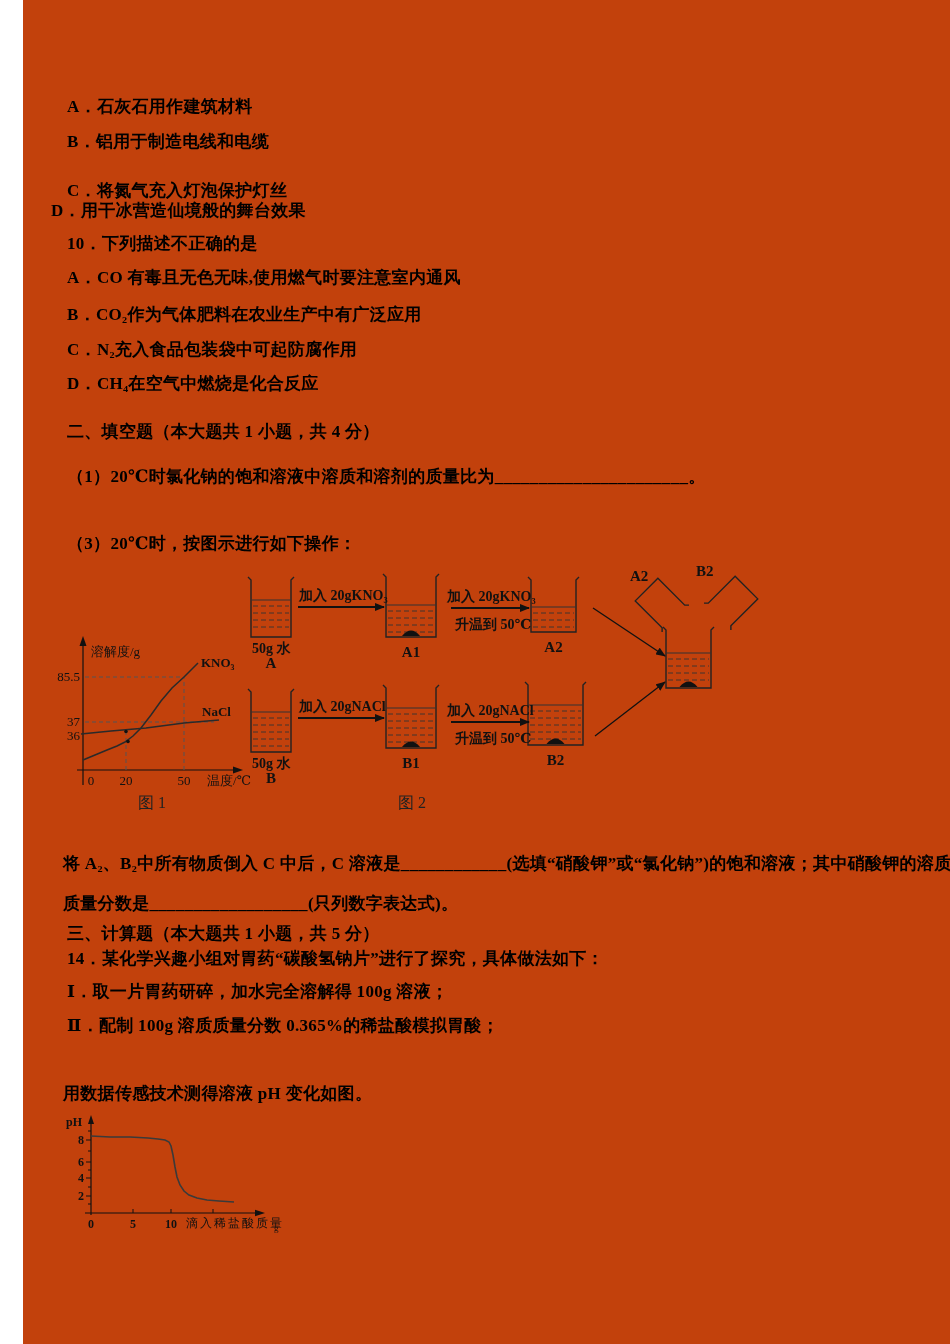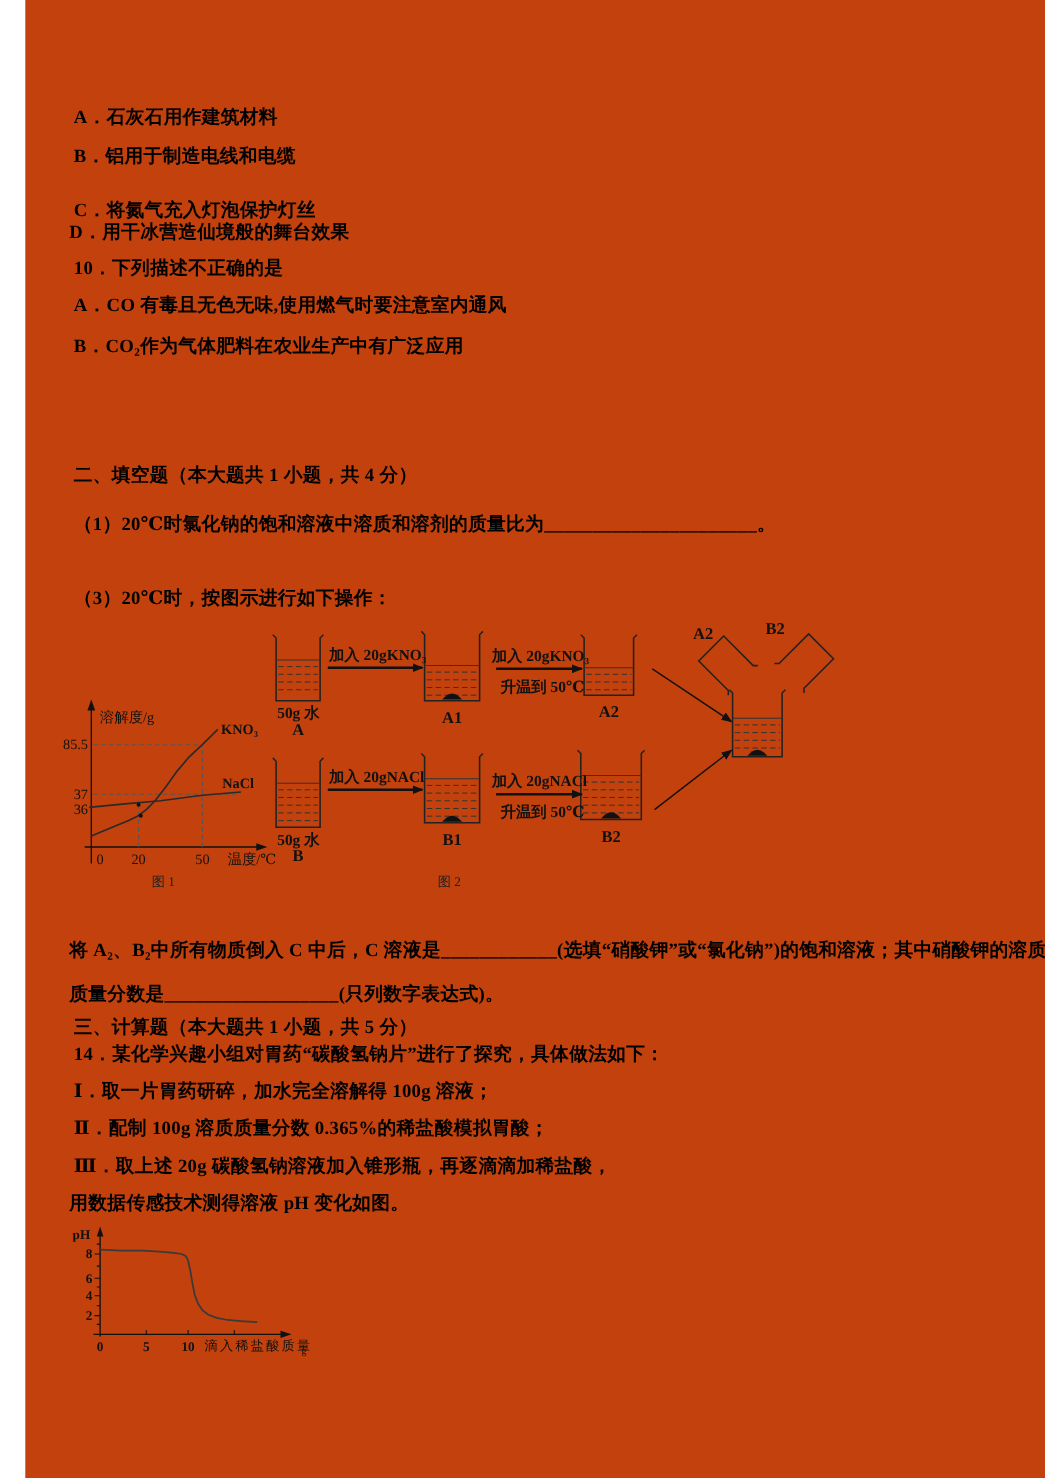--- a/index.html
+++ b/index.html
@@ -1,19 +1,19 @@
 <!DOCTYPE html>
 <html><head>
 <meta charset="utf-8">
 <style>
   html,body{margin:0;padding:0;background:#fff;}
   #page{position:relative;width:950px;height:1344px;background:#c2410c;overflow:hidden;
         font-family:"Liberation Serif","DejaVu Serif",serif;color:#000;margin-left:23px;}
   .ln{position:absolute;font-size:17px;font-weight:700;white-space:nowrap;letter-spacing:.3px;}
-  .cap{position:absolute;font-size:12px;font-weight:400;color:#222;}
+  .cap{position:absolute;font-size:16px;font-weight:400;color:#222;}
   svg{position:absolute;overflow:visible;}
   svg text{font-family:"Liberation Serif","DejaVu Serif",serif;fill:#111;}
   .axis{stroke:#111;stroke-width:1.2;fill:none;}
   .dash{stroke:#555;stroke-width:1;stroke-dasharray:4 3;fill:none;}
   .curve{stroke:#2a2a2a;stroke-width:1.5;fill:none;}
   .curve2{stroke:#3a3a3a;stroke-width:1.6;fill:none;}
   .tick{stroke:#111;stroke-width:1;}
   .t12{font-size:12px;}
   .t12b{font-size:12px;font-weight:700;}
   .t13{font-size:13px;}
@@ -22,25 +22,27 @@
   .blabel{font-size:15px;font-weight:700;}
 </style>
 </head>
 <body>
 
 <div id="page">
 
   <div class="ln" style="left:44px;top:95px">A．石灰石用作建筑材料</div>
   <div class="ln" style="left:44px;top:130px">B．铝用于制造电线和电缆</div>
   <div class="ln" style="left:44px;top:179px">C．将氮气充入灯泡保护灯丝</div>
-  <div class="ln" style="left:40px;top:199px">D．用干冰营造仙境般的舞台效果</div>
+  <div class="ln" style="left:28px;top:199px">D．用干冰营造仙境般的舞台效果</div>
 
   <div class="ln" style="left:44px;top:232px">10．下列描述不正确的是</div>
   <div class="ln" style="left:44px;top:303px">B．CO₂作为气体肥料在农业生产中有广泛应用</div>
   <div class="ln" style="left:44px;top:266px">A．CO 有毒且无色无味,使用燃气时要注意室内通风</div>
+  <div class="ln" style="left:44px;top:338px">C．N₂充入食品包装袋中可起防腐作用</div>
+  <div class="ln" style="left:44px;top:372px">D．CH₄在空气中燃烧是化合反应</div>
 
   <div class="ln" style="left:44px;top:420px">二、填空题（本大题共 1 小题，共 4 分）</div>
   <div class="ln" style="left:44px;top:465px">（1）20℃时氯化钠的饱和溶液中溶质和溶剂的质量比为______________________。</div>
   <div class="ln" style="left:44px;top:532px">（3）20℃时，按图示进行如下操作：</div>
 
   <svg style="left:38px;top:610px" width="250" height="215" viewBox="0 0 250 215">
     <line class="axis" x1="22" y1="175" x2="22" y2="32"></line>
     <polygon points="22,26 18.5,36 25.5,36" fill="#111"></polygon>
     <line class="axis" x1="16" y1="160" x2="176" y2="160"></line>
     <polygon points="182,160 172,156.5 172,163.5" fill="#111"></polygon>
@@ -181,21 +183,20 @@
   </svg>
   <div class="cap" style="left:375px;top:793px">图 2</div>
 
   <div class="ln" style="left:40px;top:892px">质量分数是__________________(只列数字表达式)。</div>
   <div class="ln" style="left:40px;top:852px">将 A₂、B₂中所有物质倒入 C 中后，C 溶液是____________(选填“硝酸钾”或“氯化钠”)的饱和溶液；其中硝酸钾的溶质</div>
 
   <div class="ln" style="left:44px;top:922px">三、计算题（本大题共 1 小题，共 5 分）</div>
   <div class="ln" style="left:44px;top:947px">14．某化学兴趣小组对胃药“碳酸氢钠片”进行了探究，具体做法如下：</div>
   <div class="ln" style="left:44px;top:980px">Ⅰ．取一片胃药研碎，加水完全溶解得 100g 溶液；</div>
   <div class="ln" style="left:44px;top:1014px">Ⅱ．配制 100g 溶质质量分数 0.365%的稀盐酸模拟胃酸；</div>
-  <div class="ln" style="left:44px;top:1048px">Ⅲ．取上述 20g 碳酸氢钠溶液加入锥形瓶，再逐滴滴加稀盐酸，</div>
   <div class="ln" style="left:40px;top:1082px">用数据传感技术测得溶液 pH 变化如图。</div>
 
   <svg style="left:35px;top:1110px" width="270" height="140" viewBox="0 0 270 140">
     <line class="axis" x1="33" y1="105" x2="33" y2="10"></line>
     <polygon points="33,5 30,14 36,14" fill="#111"></polygon>
     <line class="axis" x1="27" y1="103" x2="200" y2="103"></line>
     <polygon points="207,103 197,99.7 197,106.3" fill="#111"></polygon>
 
     <line class="tick" x1="28" y1="30" x2="33" y2="30"></line>
     <line class="tick" x1="28" y1="52" x2="33" y2="52"></line>

